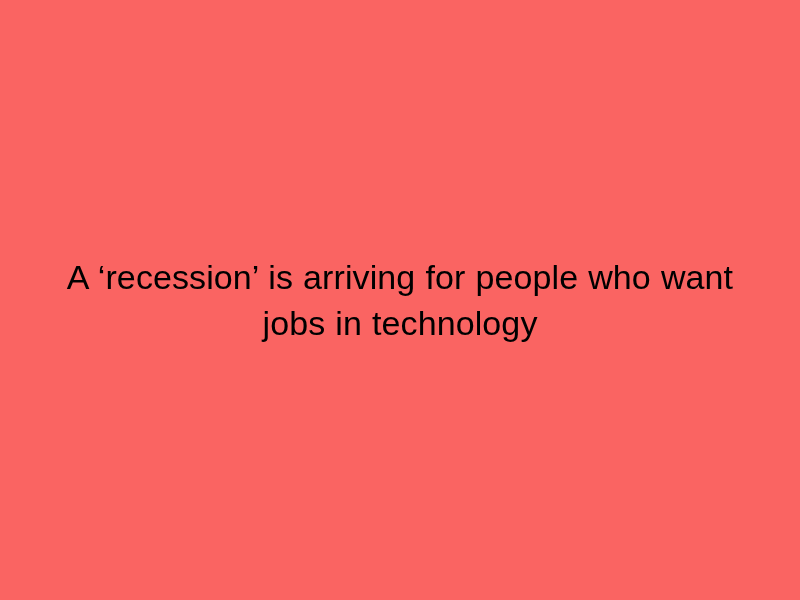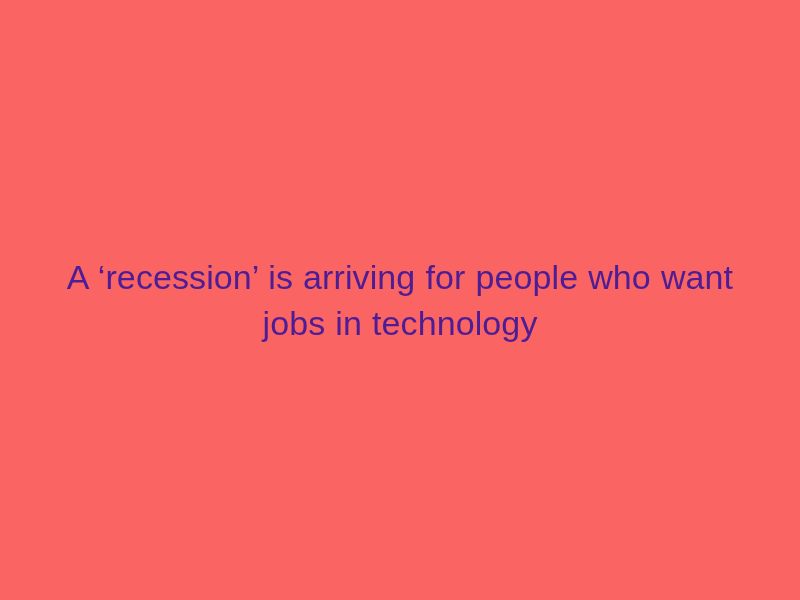--- a/index.html
+++ b/index.html
@@ -26,21 +26,21 @@
     justify-content: center;
   }
 
   .headline-block {
     width: 680px;
     text-align: center;
   }
 
   .headline {
     margin: 0;
-    color: #4c1d95;
+    color: #000000;
     font-family: "Liberation Sans", sans-serif;
     font-size: 34px;
     font-weight: 400;
     line-height: 46px;
     letter-spacing: 0.1px;
     text-align: center;
     word-spacing: 0.5px;
   }
 </style>
 </head>

